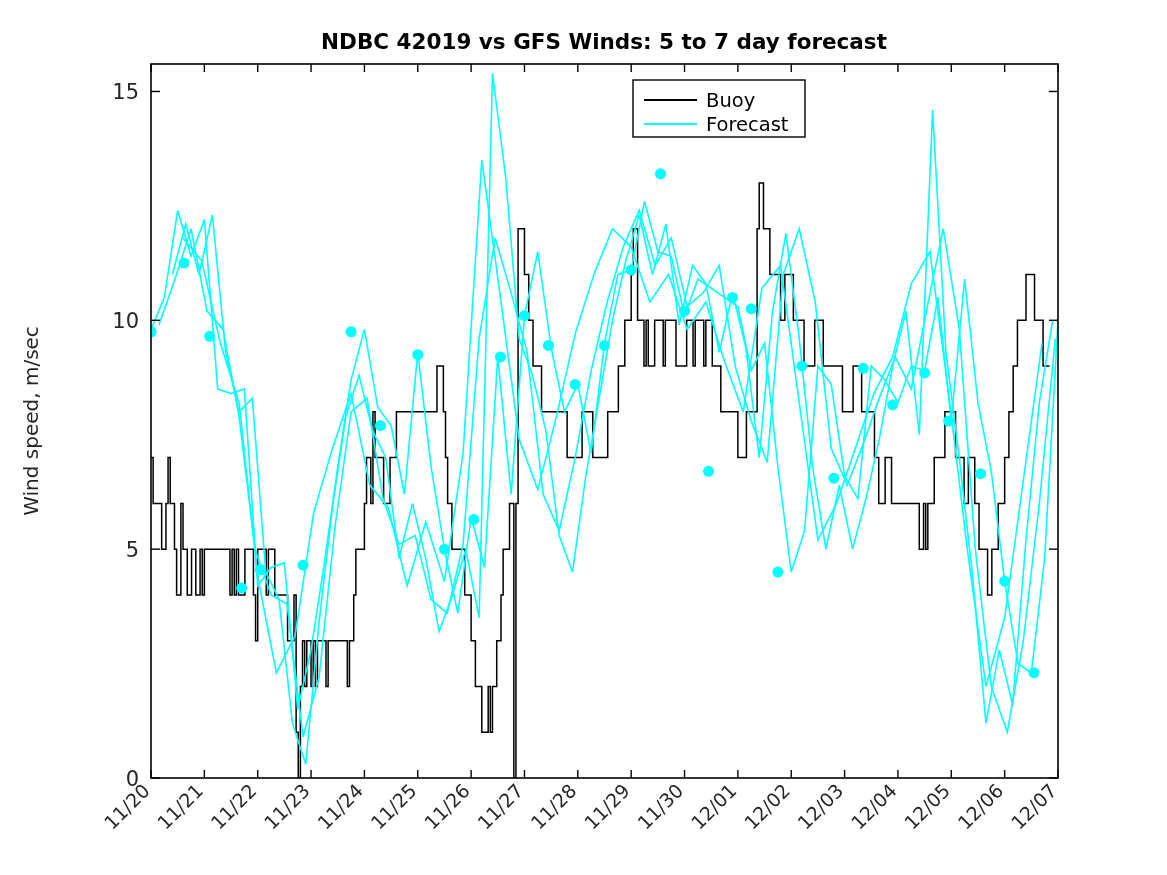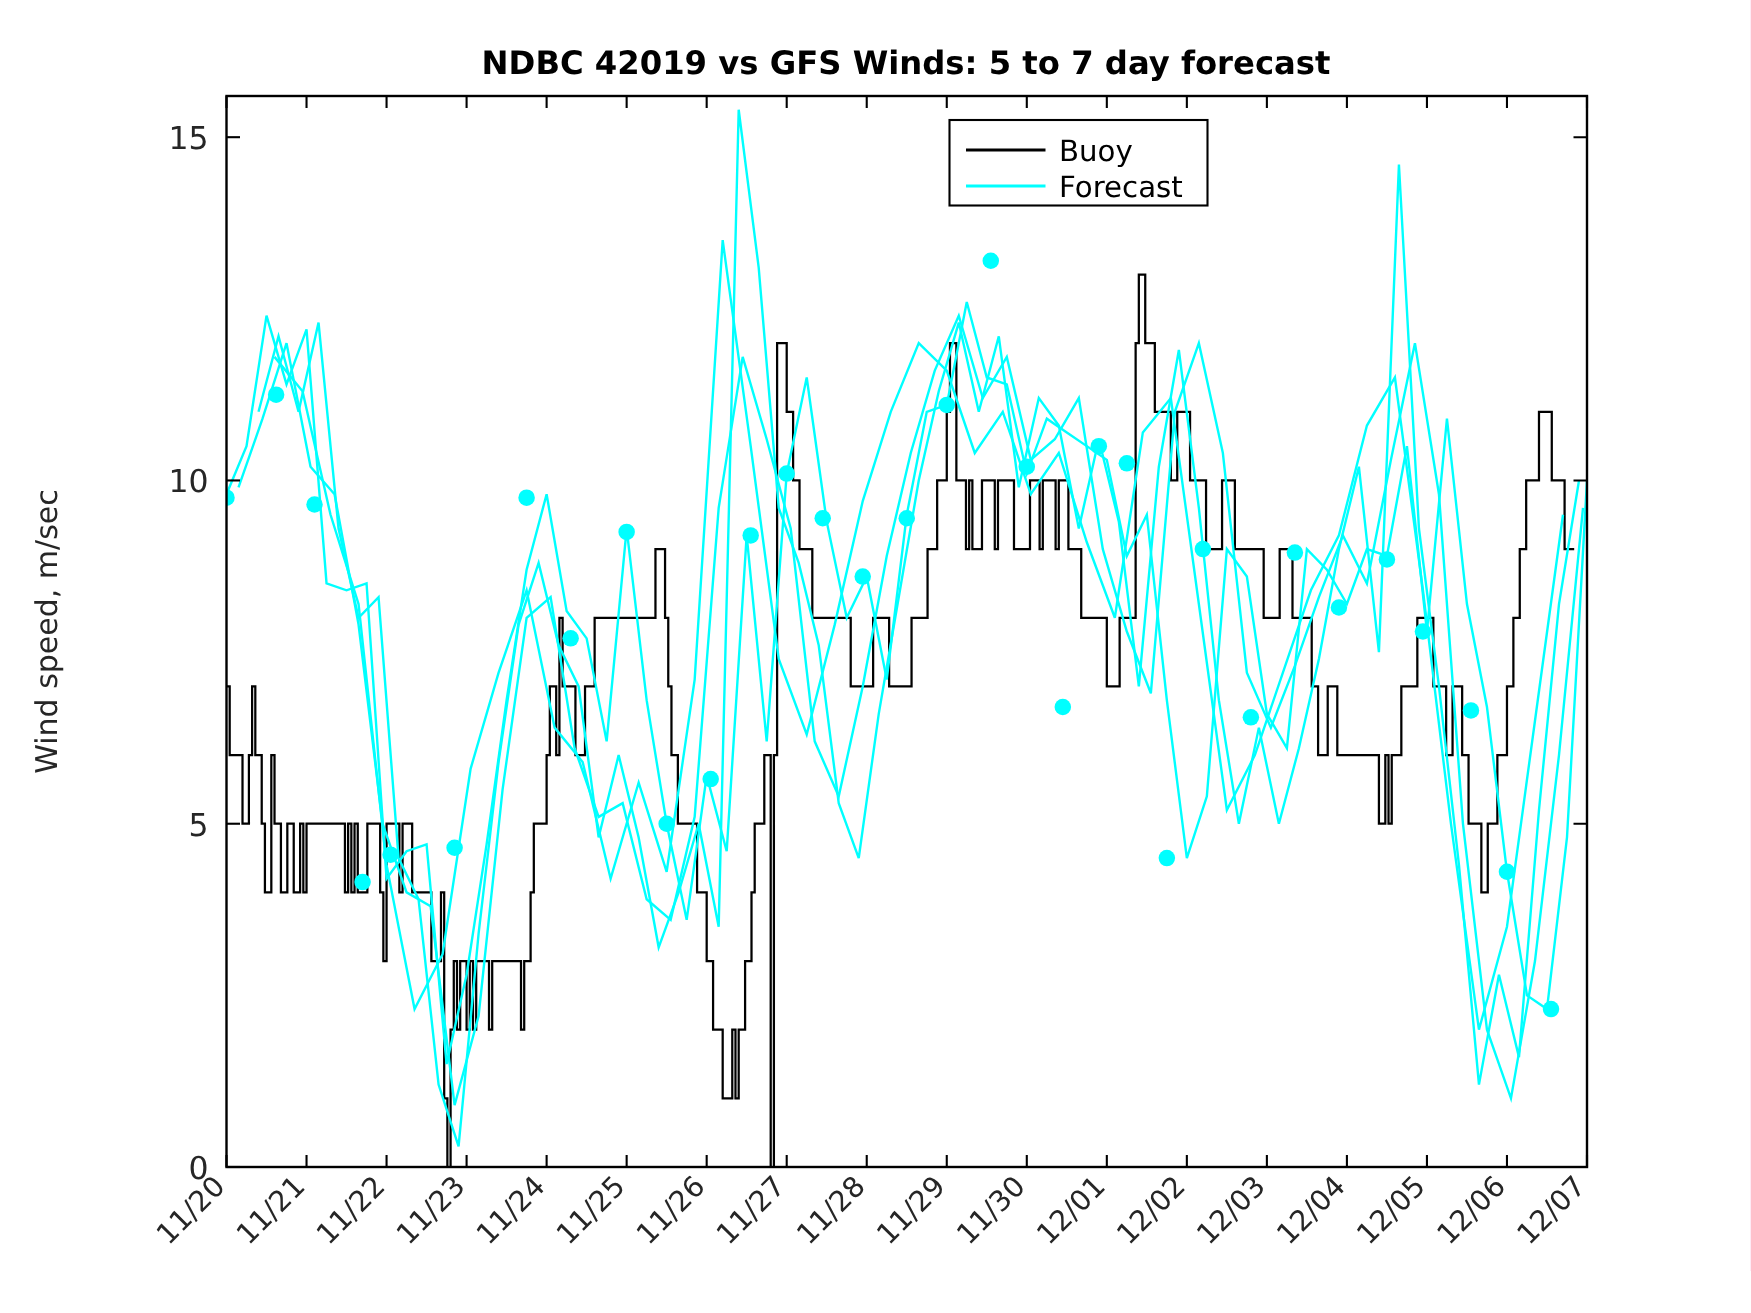--- a/index.html
+++ b/index.html
@@ -1,18 +1,18 @@
 <!DOCTYPE html>
 <html><head>
 <meta charset="utf-8">
 <style>
   html,body{margin:0;padding:0;background:#ffffff;}
   body{width:1167px;height:875px;overflow:hidden;
        font-family:"DejaVu Sans","Liberation Sans",sans-serif;}
-  #root{position:relative;width:1167px;height:875px;background:#f9a8d4;}
+  #root{position:relative;width:1167px;height:875px;background:#c2410c;}
   #chart-svg{position:absolute;left:0;top:0;}
   .nosel{user-select:none;}
 </style>
 </head>
 <body>
 
 <div id="root">
   <svg id="chart-svg" width="1167" height="875" xmlns="http://www.w3.org/2000/svg">
 
     <rect x="0" y="0" width="1167" height="875" fill="#ffffff"></rect>

